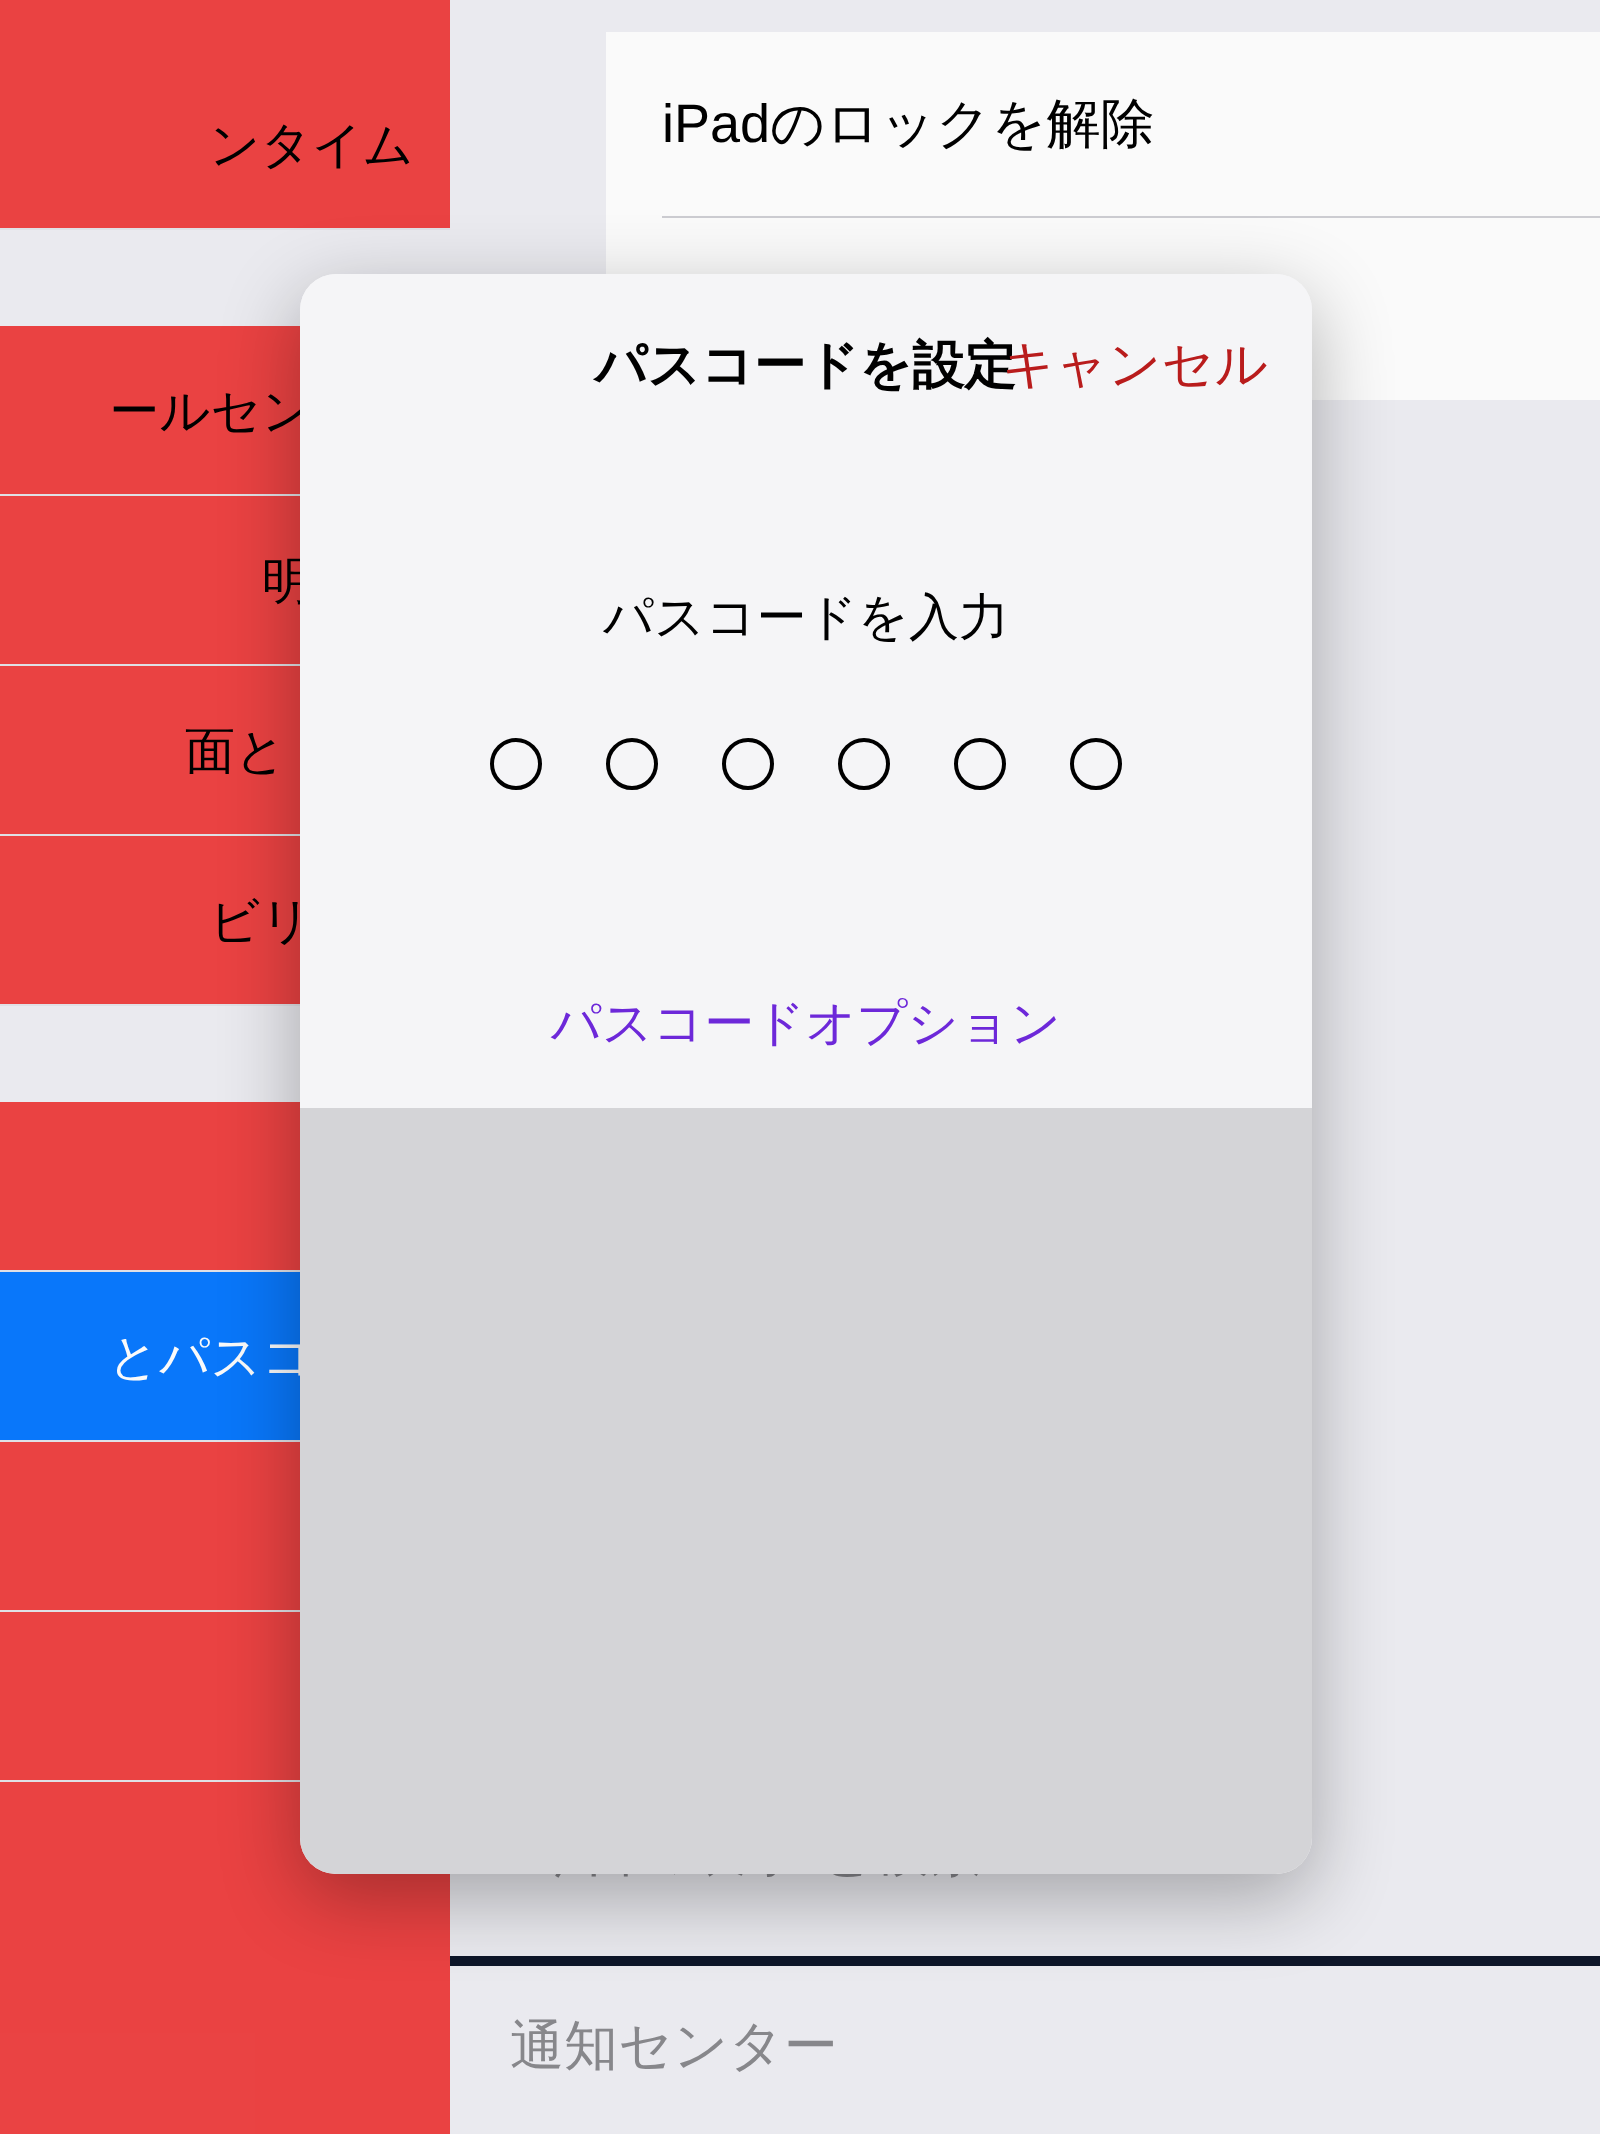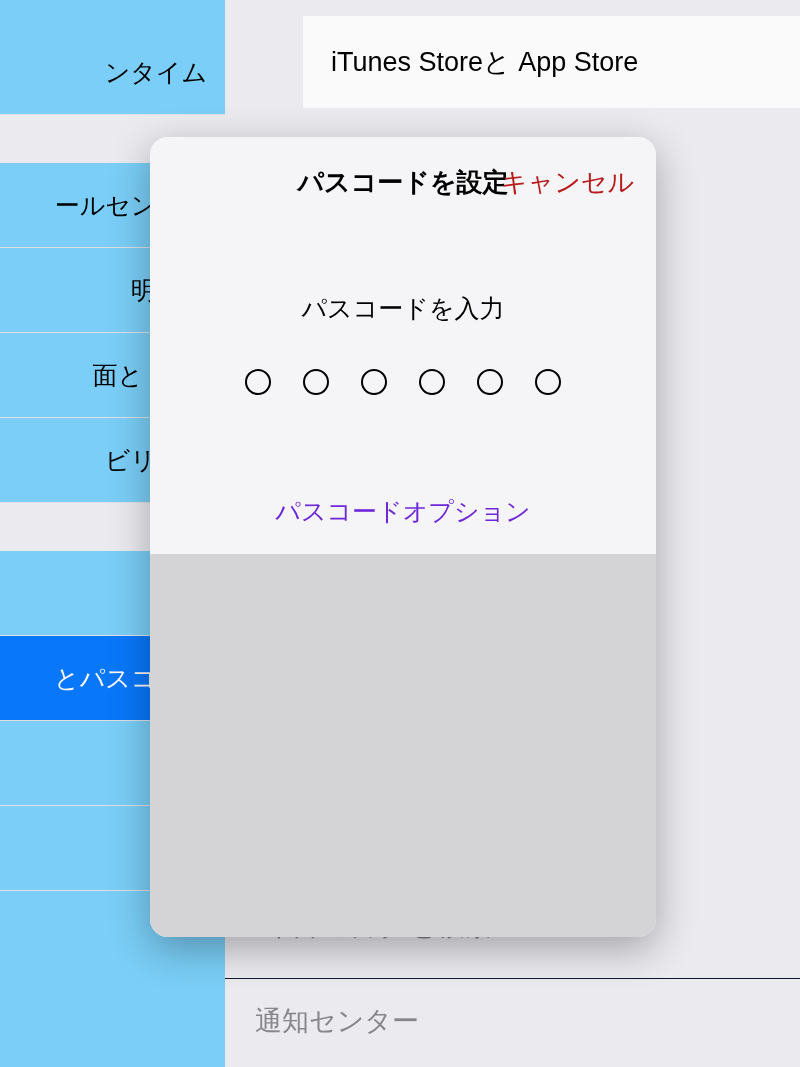--- a/index.html
+++ b/index.html
@@ -1,33 +1,33 @@
 <!DOCTYPE html>
 <html><head>
   <meta charset="utf-8">
   <style>
     * { margin: 0; padding: 0; box-sizing: border-box; }
     html, body { width: 800px; height: 1067px; overflow: hidden; font-family: -apple-system, "Helvetica Neue", Arial, sans-serif; }
     body { position: relative; background: #efeff4; }
 
     
     .bg { position: absolute; inset: 0; display: flex; }
-    .sidebar { width: 225px; background: #7dd3fc; }
+    .sidebar { width: 225px; background: #ef4444; }
     .side-item     { height: 85px; display: flex; align-items: center; padding: 0 18px 0 0; font-size: 25px; color: #000; border-bottom: 1px solid #e5e5ea; justify-content: flex-end; text-align: right; white-space: nowrap; overflow: hidden; }
     .side-gap      { height: 48px; background: #efeff4; border-bottom: 0; }
     .side-item.selected { background: #0a7aff; color: #fff; }
     .side-item.first { margin-top: 30px; }
     .section { background: #fff; margin: 0 0 0 0; border-bottom: 1px solid #d1d1d6; }
     .row { height: 94px; display: flex; align-items: center; padding: 0 30px; font-size: 27px; color: #000; position: relative; }
     .row + .row::before { content: ""; position: absolute; left: 30px; right: 0; top: 0; height: 1px; background: #d1d1d6; }
     .row.short { height: 84px; }
     .far-down { position: absolute; left: 0; right: 0; }
     .far1 { top: 884px; }
     .far2 { top: 978px; }
-    .far-down .row { border-top: 1px solid #0f172a; }
+    .far-down .row { border-top: 5px solid #0f172a; }
     .far-down .row.noline { border-top: 0; }
     .far-down .label { color: #8a8a8e; }
 
     
     .modal-backdrop { position: absolute; inset: 0; background: rgba(0,0,0,0.02); }
     .modal { position: absolute; left: 150px; top: 137px; width: 506px; height: 800px; border-radius: 18px; overflow: hidden; box-shadow: 0 12px 40px rgba(0,0,0,0.30); background: #f5f5f7; }
     .modal-top    { height: 417px; background: #f5f5f7; position: relative; }
     .modal-bottom { height: 383px; background: #d4d4d7; }
     .modal-header { position: absolute; top: 28px; left: 0; right: 0; text-align: center; }
     .modal-title  { font-size: 26px; font-weight: 600; color: #000; display: inline-block; }
@@ -79,20 +79,23 @@
       </div>
     <div class="side-item">
         <span>ー</span>
       </div>
     <div class="side-item">
         <span>ンー</span>
       </div>
   </div>
   <div class="main-col">
     <div class="section group-top">
+      <div class="row top1">
+          <span>iPadのロックを解除</span>
+        </div>
       <div class="row top2">
           <span>iTunes Storeと App Store</span>
         </div>
     </div>
     <div class="far-down far1">
       <div class="row short noline">
           <span class="label">"今日の表示"と検索</span>
         </div>
     </div>
     <div class="far-down far2">

